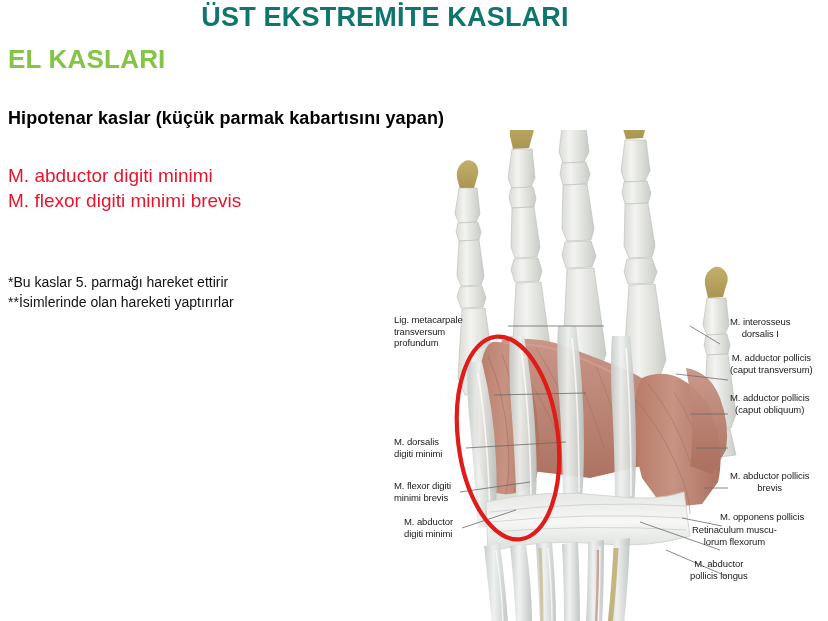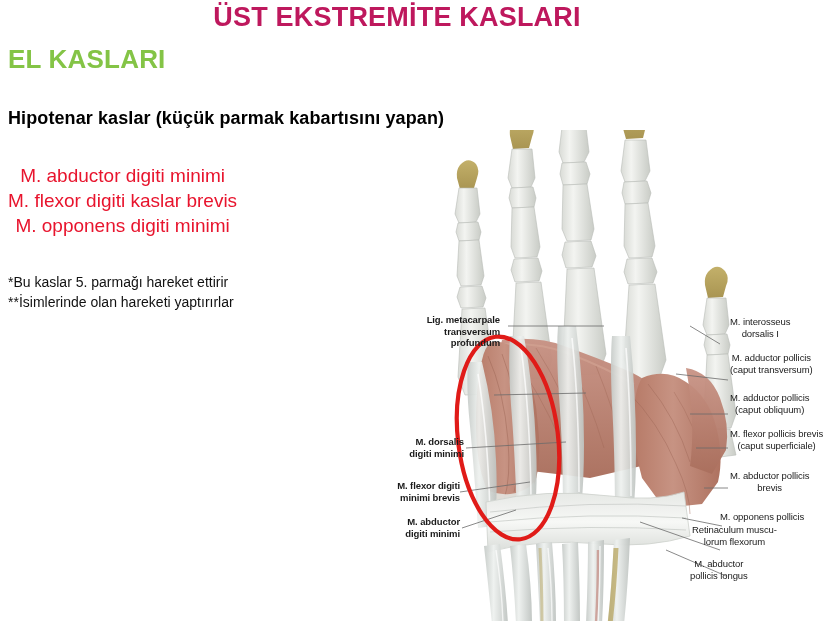--- a/index.html
+++ b/index.html
@@ -7,41 +7,41 @@
     width:828px;height:621px;
     background:#ffffff;
     font-family:"Liberation Sans", sans-serif;
     overflow:hidden;
     position:relative;
   }
   .slide{position:relative;width:828px;height:621px;background:#fff;overflow:hidden;}
 
   
   .main-title{
-    position:absolute;left:12px;top:2px;width:770px;
+    position:absolute;left:0;top:2px;width:770px;
     text-align:center;
     font-size:27px;font-weight:bold;
-    color:#be185d;
+    color:#0f766e;
     letter-spacing:0.2px;
     white-space:nowrap;
   }
   .sub-title{
     position:absolute;left:8px;top:44px;
     font-size:26px;font-weight:bold;
     color:#84C446;
     letter-spacing:0.2px;
   }
   .section-heading{
     position:absolute;left:8px;top:108px;
     font-size:18px;font-weight:bold;color:#000;
     letter-spacing:0.1px;white-space:nowrap;
   }
   .muscle-list{
     position:absolute;left:8px;top:163px;
-    font-size:19px;color:#E8142D;line-height:25px;text-align:center;
+    font-size:19px;color:#E8142D;line-height:25px;
   }
   .muscle-list div{white-space:nowrap;}
   .footnotes{
     position:absolute;left:8px;top:272px;
     font-size:14px;color:#111;line-height:20px;
   }
   .footnotes div{white-space:nowrap;}
 
   
   .figure{
@@ -52,37 +52,36 @@
 
   
   .lbl{
     position:absolute;
     font-family:"Liberation Sans", sans-serif;
     font-size:9.5px;
     color:#1a1a1a;
     line-height:11.5px;
     letter-spacing:-0.1px;
   }
-  .lbl.right-al{text-align:right;font-weight:bold;}
+  .lbl.right-al{text-align:left;}
   .lbl.left-al{text-align:center;}
   .lbl span{display:block;white-space:nowrap;}
 </style>
 </head>
 <body>
 
 <div class="slide">
 
   <div class="main-title">ÜST EKSTREMİTE KASLARI</div>
   <div class="sub-title">EL KASLARI</div>
   <div class="section-heading">Hipotenar kaslar (küçük parmak kabartısını yapan)</div>
 
   <div class="muscle-list">
     <div>M. abductor digiti minimi</div>
-    <div>M. flexor digiti kaslar brevis</div>
-    <div>M. opponens digiti minimi</div>
+    <div>M. flexor digiti minimi brevis</div>
   </div>
 
   <div class="footnotes">
     <div>*Bu kaslar 5. parmağı hareket ettirir</div>
     <div>**İsimlerinde olan hareketi yaptırırlar</div>
   </div>
 
   <div class="figure">
 
     <svg width="438" height="491" viewBox="0 0 438 491" xmlns="http://www.w3.org/2000/svg">
@@ -288,24 +287,20 @@
       <span>dorsalis I</span>
     </div>
     <div class="lbl left-al" style="left:340px; top:222px;">
       <span>M. adductor pollicis</span>
       <span>(caput transversum)</span>
     </div>
     <div class="lbl left-al" style="left:340px; top:262px;">
       <span>M. adductor pollicis</span>
       <span>(caput obliquum)</span>
     </div>
-    <div class="lbl left-al" style="left:340px; top:298px;">
-      <span>M. flexor pollicis brevis</span>
-      <span>(caput superficiale)</span>
-    </div>
     <div class="lbl left-al" style="left:340px; top:340px;">
       <span>M. abductor pollicis</span>
       <span>brevis</span>
     </div>
     <div class="lbl left-al" style="left:330px; top:381px;">
       <span>M. opponens pollicis</span>
     </div>
     <div class="lbl left-al" style="left:302px; top:394px;">
       <span>Retinaculum muscu-</span>
       <span>lorum flexorum</span>

